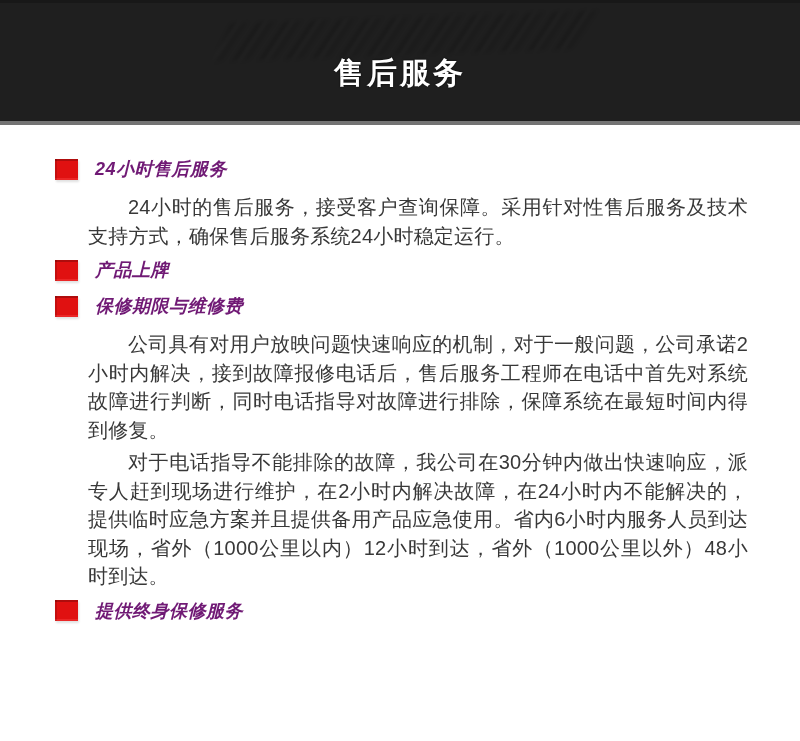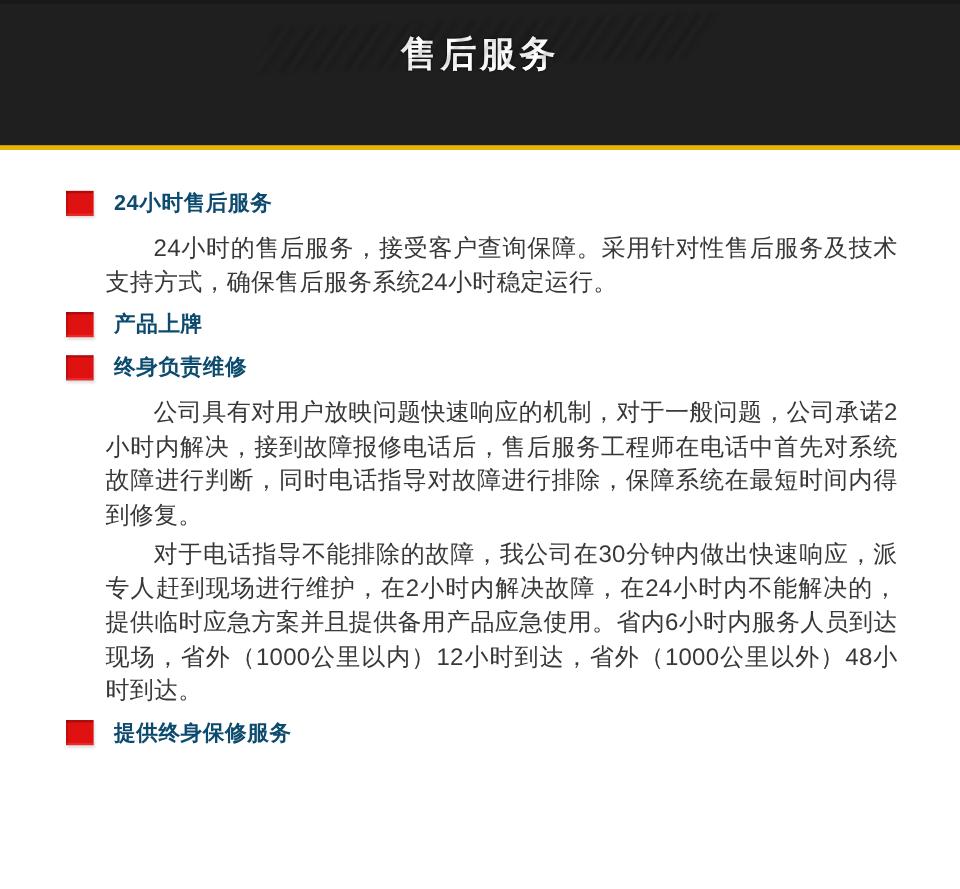--- a/index.html
+++ b/index.html
@@ -15,23 +15,24 @@
     margin: 0 auto;
     background: #ffffff;
     overflow: hidden;
   }
   
   .banner {
     position: relative;
     height: 118px;
     background: #1f1f1f;
     border-top: 3px solid #181818;
-    border-bottom: 4px solid #eab308;
+    border-bottom: 4px solid #737373;
     display: flex;
     justify-content: center;
+    align-items: center;
     overflow: hidden;
   }
   .banner-title {
     margin: 0;
     padding-top: 22px;
     font-size: 30px;
     font-weight: 700;
     letter-spacing: 3px;
     color: #ffffff;
     text-shadow: 0 0 2px rgba(0,0,0,0.9);
@@ -73,22 +74,23 @@
     background: #e01111;
     box-shadow: inset 0 2px 0 rgba(0,0,0,0.22),
                 inset 2px 0 0 rgba(0,0,0,0.12),
                 inset 0 -2px 0 rgba(255,80,80,0.35),
                 1px 2px 2px rgba(0,0,0,0.12);
   }
   .sec-title {
     margin: 0;
     font-size: 18px;
     font-weight: 700;
-    color: #0c4a6e;
+    color: #701a75;
     letter-spacing: 0.5px;
+    font-style: italic;
   }
   .body-p {
     margin: 0 0 0 33px;
     width: 660px;
     font-size: 20px;
     line-height: 28.5px;
     color: #383838;
     text-indent: 40px;
     text-align: justify;
     letter-spacing: 0.2px;
@@ -118,21 +120,21 @@
     <section class="sec">
       <div class="sec-head">
         <span class="bullet"></span>
         <h2 class="sec-title">产品上牌</h2>
       </div>
     </section>
 
     <section class="sec">
       <div class="sec-head">
         <span class="bullet"></span>
-        <h2 class="sec-title">终身负责维修</h2>
+        <h2 class="sec-title">保修期限与维修费</h2>
       </div>
       <p class="body-p">公司具有对用户放映问题快速响应的机制，对于一般问题，公司承诺2小时内解决，接到故障报修电话后，售后服务工程师在电话中首先对系统故障进行判断，同时电话指导对故障进行排除，保障系统在最短时间内得到修复。</p>
       <p class="body-p">对于电话指导不能排除的故障，我公司在30分钟内做出快速响应，派专人赶到现场进行维护，在2小时内解决故障，在24小时内不能解决的，提供临时应急方案并且提供备用产品应急使用。省内6小时内服务人员到达现场，省外（1000公里以内）12小时到达，省外（1000公里以外）48小时到达。</p>
     </section>
 
     <section class="sec">
       <div class="sec-head">
         <span class="bullet"></span>
         <h2 class="sec-title">提供终身保修服务</h2>
       </div>

